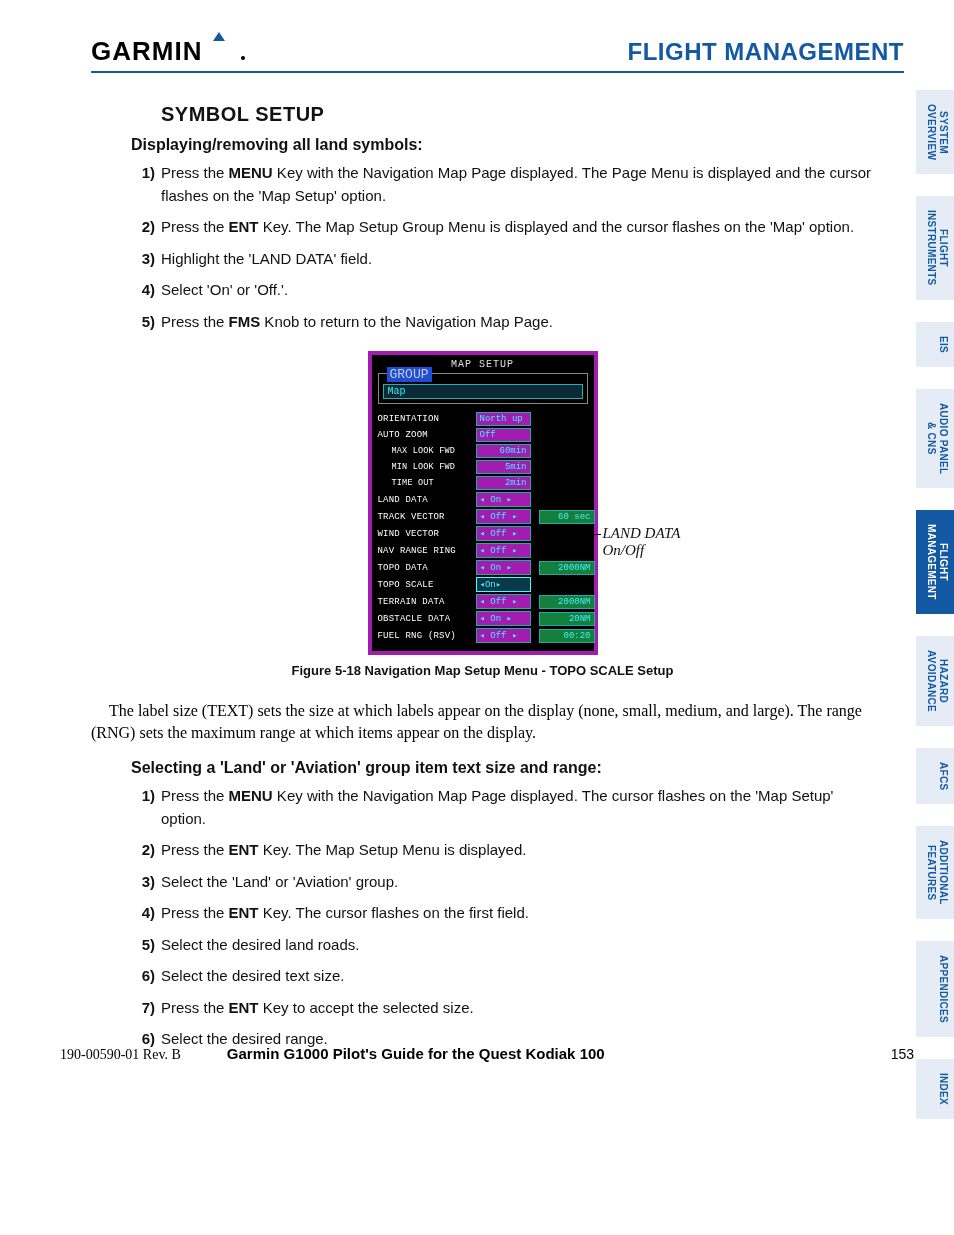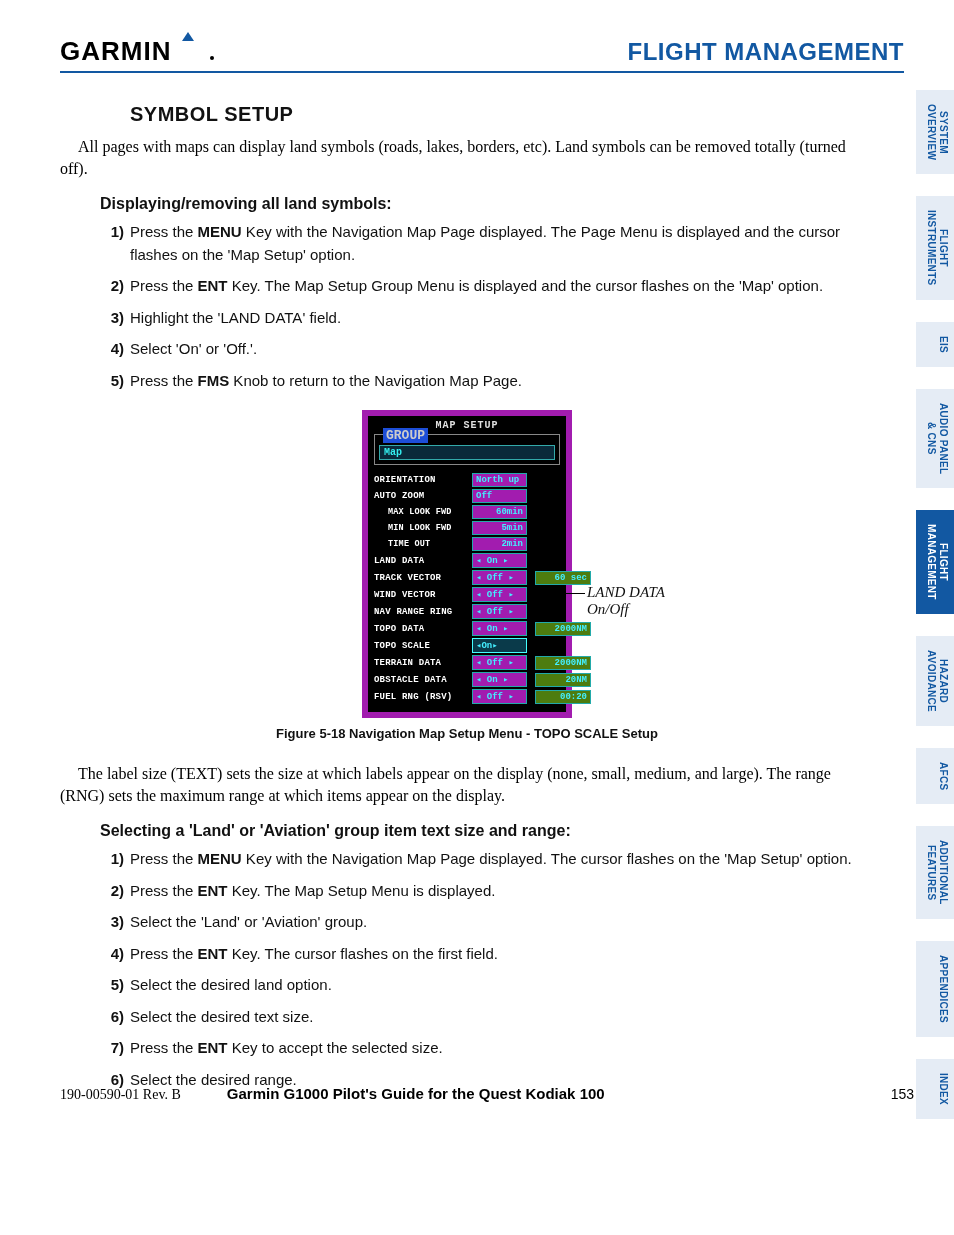--- a/index.html
+++ b/index.html
@@ -5,21 +5,21 @@
   * { box-sizing: border-box; margin: 0; padding: 0; }
   body {
     font-family: "Times New Roman", Georgia, serif;
     background: #fff;
     width: 954px;
     height: 1235px;
     position: relative;
     overflow: hidden;
   }
   .page {
-    padding: 30px 20px 20px 60px;
+    padding: 30px 20px 20px 91px;
     position: relative;
   }
   .header {
     display: flex;
     align-items: flex-end;
     border-bottom: 2.5px solid #1258a2;
     padding-bottom: 3px;
     margin-bottom: 30px;
     margin-right: 30px;
   }
@@ -75,27 +75,26 @@
   }
   ol.steps li .txt .bold { font-weight: 700; }
   .figure-wrap {
     display: flex;
     justify-content: center;
     align-items: flex-start;
     margin: 6px 0 8px 0;
     position: relative;
   }
   .figure {
-    width: 210px;
+    width: 230px;
     background: #000;
     color: #fff;
     font-family: "Lucida Console","Courier New",monospace;
     font-size: 10px;
-    border: 6px solid #a21caf;
-    font-weight: bold;
+    border: 4px solid #a21caf;
   }
   .fig-title {
     text-align: center;
     font-size: 10px;
     letter-spacing: 1px;
     color: #e0e0e0;
     padding: 4px 0 3px 0;
   }
   .fig-group-box {
     border: 1px solid #888;
@@ -138,21 +137,21 @@
     border: 1px solid #2aa;
     color: #4ef;
     font-size: 9px;
     padding: 1px 3px;
     text-align: left;
     position: relative;
   }
   .fig-row .val.right { text-align: right; }
   .fig-row .val2 {
     flex: 0 0 56px;
-    background: #4d7c0f;
+    background: #15803d;
     border: 1px solid #2aa;
     color: #4ef;
     font-size: 9px;
     padding: 1px 3px;
     text-align: right;
   }
   .fig-row .selected { background: #0a3a4a; border-color: #4ff; }
   .callout {
     position: absolute;
     left: calc(50% + 120px);
@@ -236,21 +235,20 @@
         <text x="0" y="30" font-family="Arial Black, Arial" font-weight="900" font-size="26" fill="#000" letter-spacing="1">GARMIN</text>
         <circle cx="152" cy="28" r="2" fill="#000"></circle>
       </svg>
     </div>
     <div class="header-spacer"></div>
     <div class="header-title">FLIGHT MANAGEMENT</div>
   </div>
 
   <div class="content">
     <div class="section-title">SYMBOL SETUP</div>
-    <p class="body-text">All pages with maps can display land symbols (roads, lakes, borders, etc).  Land symbols can be removed totally (turned off).</p>
 
     <div class="subheading">Displaying/removing all land symbols:</div>
     <ol class="steps" id="steps1">
         <li><span class="num">1)</span><span class="txt">Press the <span class="bold">MENU</span> Key with the Navigation Map Page displayed.  The Page Menu is displayed and the cursor flashes on the 'Map Setup' option.</span></li>
         <li><span class="num">2)</span><span class="txt">Press the <span class="bold">ENT</span> Key.  The Map Setup Group Menu is displayed and the cursor flashes on the 'Map' option.</span></li>
         <li><span class="num">3)</span><span class="txt">Highlight the 'LAND DATA' field.</span></li>
         <li><span class="num">4)</span><span class="txt">Select 'On' or 'Off.'.</span></li>
         <li><span class="num">5)</span><span class="txt">Press the <span class="bold">FMS</span> Knob to return to the Navigation Map Page.</span></li>
       </ol>
 
@@ -332,21 +330,21 @@
     <div class="figure-caption">Figure 5-18  Navigation Map Setup Menu - TOPO SCALE Setup</div>
 
     <p class="body-text">The label size (TEXT) sets the size at which labels appear on the display (none, small, medium, and large).  The range (RNG) sets the maximum range at which items appear on the display.</p>
 
     <div class="subheading">Selecting a 'Land' or 'Aviation' group item text size and range:</div>
     <ol class="steps" id="steps2">
         <li><span class="num">1)</span><span class="txt">Press the <span class="bold">MENU</span> Key with the Navigation Map Page displayed.  The cursor flashes on the 'Map Setup' option.</span></li>
         <li><span class="num">2)</span><span class="txt">Press the <span class="bold">ENT</span> Key.  The Map Setup Menu is displayed.</span></li>
         <li><span class="num">3)</span><span class="txt">Select the 'Land'  or 'Aviation' group.</span></li>
         <li><span class="num">4)</span><span class="txt">Press the <span class="bold">ENT</span> Key.  The cursor flashes on the first field.</span></li>
-        <li><span class="num">5)</span><span class="txt">Select the desired land option.</span></li>
+        <li><span class="num">5)</span><span class="txt">Select the desired land roads.</span></li>
         <li><span class="num">6)</span><span class="txt">Select the desired text size.</span></li>
         <li><span class="num">7)</span><span class="txt">Press the <span class="bold">ENT</span> Key to accept the selected size.</span></li>
         <li><span class="num">6)</span><span class="txt">Select the desired range.</span></li>
       </ol>
   </div>
 
   <div class="sidebar" id="sidebar">
       <div class="side-tab">SYSTEM
 OVERVIEW</div>
       <div class="side-tab">FLIGHT

